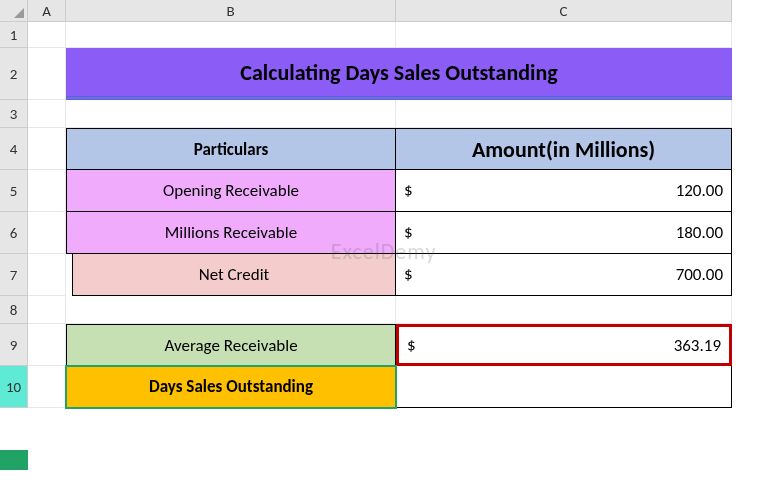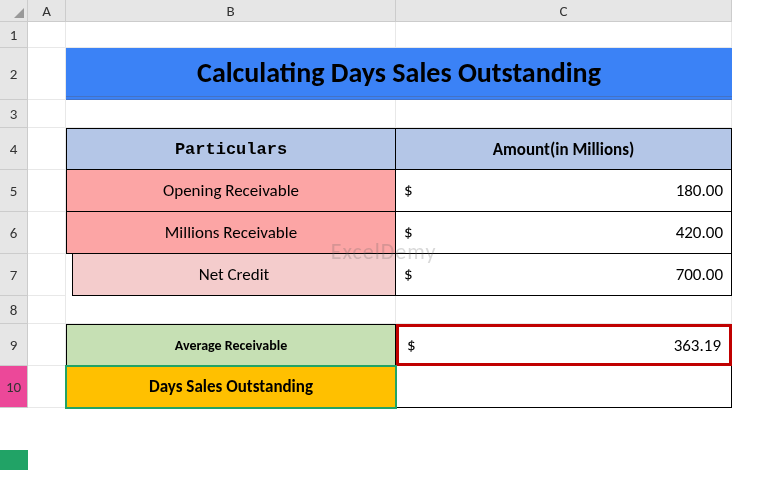--- a/index.html
+++ b/index.html
@@ -53,60 +53,59 @@
       border-right: 1px solid #ccc;
       border-bottom: 1px solid #ccc;
       text-align: center;
       font-size: 15px;
       color: #333;
       display: flex;
       align-items: center;
       justify-content: center;
     }
     .row-header.selected {
-      background: #ec4899;
+      background: #5eead4;
     }
     .cell {
       border-right: 1px solid #e8e8e8;
       border-bottom: 1px solid #e8e8e8;
       background: #fff;
     }
     .title-cell {
       grid-column: 3 / 5;
-      background: #3b82f6;
+      background: #8b5cf6;
       border-bottom: 4px double #4472c4;
       display: flex;
       align-items: center;
       justify-content: center;
-      font-size: 28px;
+      font-size: 22px;
       font-weight: bold;
       color: #000;
     }
     .header-particulars {
       background: #b4c6e7;
       border: 1px solid #000;
       display: flex;
       align-items: center;
       justify-content: center;
       font-weight: bold;
       font-size: 17px;
-      font-family: Liberation Mono, monospace;
     }
     .header-amount {
       background: #b4c6e7;
       border: 1px solid #000;
       border-left: none;
       display: flex;
       align-items: center;
       justify-content: center;
       font-weight: bold;
-      font-size: 17px;
+      font-size: 22px;
     }
     .row-green-label {
-      background: #fca5a5;
+      background: #f0abfc;
       border: 1px solid #000;
       border-top: none;
       display: flex;
       align-items: center;
       justify-content: center;
       font-size: 17px;
     }
     .row-pink-label {
       background: #f4cccc;
       border: 1px solid #000;
@@ -129,22 +128,22 @@
     }
     .value-cell .dollar {
       margin-right: auto;
     }
     .avg-label {
       background: #c6e0b4;
       border: 1px solid #000;
       display: flex;
       align-items: center;
       justify-content: center;
-      font-weight: bold;
-      font-size: 14px;
+      font-weight: normal;
+      font-size: 17px;
     }
     .avg-value {
       border: 3px solid #c00000;
       display: flex;
       align-items: center;
       padding: 0 8px;
       font-size: 17px;
       background: #fff;
     }
     .avg-value .dollar {
@@ -216,29 +215,29 @@
   <div class="row-header">4</div>
   <div class="cell"></div>
   <div class="header-particulars">Particulars</div>
   <div class="header-amount">Amount(in Millions)</div>
 
   <div class="row-header">5</div>
   <div class="cell"></div>
   <div class="row-green-label">Opening Receivable</div>
   <div class="value-cell">
     <span class="dollar">$</span>
-    <span>180.00</span>
+    <span>120.00</span>
   </div>
 
   <div class="row-header">6</div>
   <div class="cell"></div>
   <div class="row-green-label">Millions Receivable</div>
   <div class="value-cell">
     <span class="dollar">$</span>
-    <span>420.00</span>
+    <span>180.00</span>
   </div>
 
   <div class="row-header">7</div>
   <div class="cell"></div>
   <div class="row-pink-label">Net Credit</div>
   <div class="value-cell">
     <span class="dollar">$</span>
     <span>700.00</span>
   </div>
 

